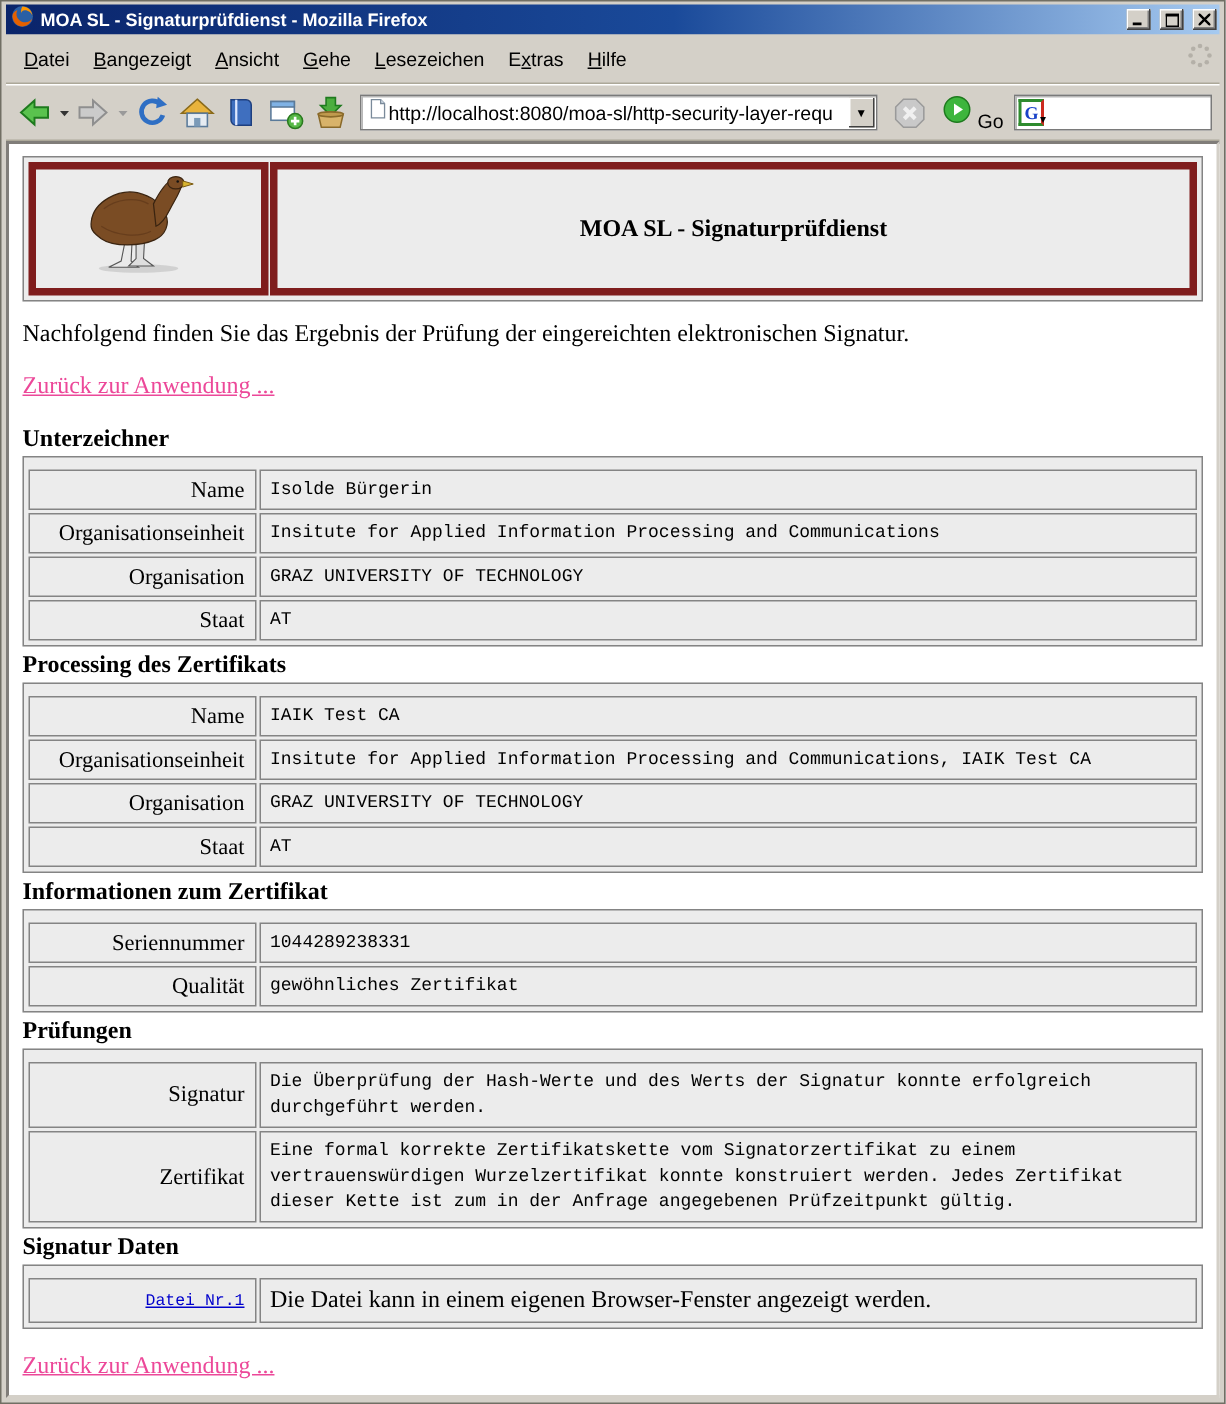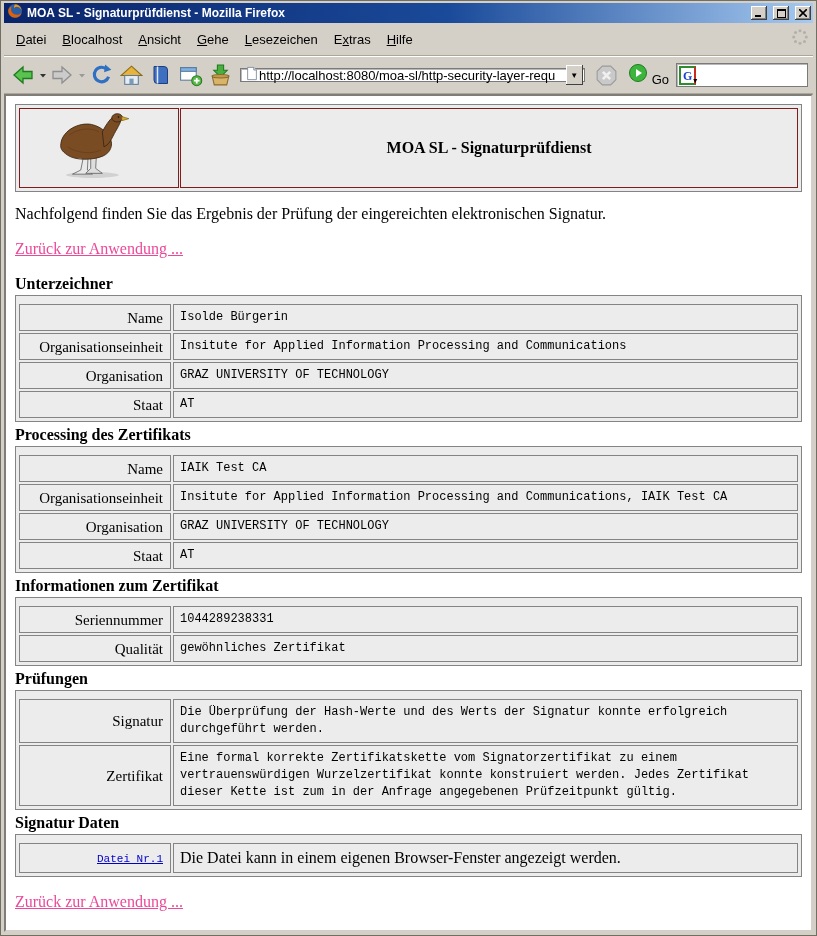--- a/index.html
+++ b/index.html
@@ -46,21 +46,21 @@
     height:38px; flex:0 0 38px;
     display:flex; align-items:center;
     padding:2px 5px; gap:1px;
     border-top:1px solid #fff;
     border-bottom:1px solid #aca899;
     background:#d4d0c8;
   }
   .tbtn { height:32px; display:flex; align-items:center; justify-content:center; padding:0 2px; }
   .tcaret { width:9px; display:flex; align-items:center; justify-content:center; }
   .urlbox {
-    flex:1; height:14px; margin:0 6px 0 4px;
+    flex:1; height:24px; margin:0 6px 0 4px;
     background:#fff;
     border:1px solid #7a7a7a;
     box-shadow: inset 1px 1px 0 #b8b8b8;
     display:flex; align-items:center; padding:1px 1px 1px 4px; gap:0;
   }
   .urlbox input {
     flex:1; border:none; outline:none; font-size:13px;
     font-family:"Liberation Sans", sans-serif; color:#000; background:transparent;
     min-width:0;
   }
@@ -100,21 +100,21 @@
     font-family:"Liberation Serif", serif; font-size:16px; color:#000;
     padding:8px 9px;
   }
   a.plink { color:#ec4899; text-decoration:underline; cursor:pointer; }
   
   .banner {
     border:1px solid #848484; background:#ececec; padding:2px;
     margin-bottom:12px;
   }
   .banner table { width:100%; border-collapse:separate; border-spacing:1px; }
-  .banner td { border:1px solid #7f1d1d; background:#ececec; height:80px; }
+  .banner td { border:5px solid #7f1d1d; background:#ececec; height:80px; }
   .banner .logo-cell { width:160px; text-align:center; }
   .banner .title-cell { text-align:center; font-weight:bold; font-size:16px; }
   
   .intro { margin:0 0 16px 0; line-height:20px; }
   .toplink { display:inline-block; margin:0 0 14px 0; }
   .footlink { display:inline-block; margin:12px 0 0 0; }
   
   .sh { font-weight:bold; font-size:16px; margin:3px 0 2px 0; }
   
   .dt { border:1px solid #848484; background:#ececec; padding:6px 1px 1px 1px; margin:0 0 4px 0; }
@@ -152,21 +152,21 @@
     </span>
     <span class="winbtn">
       <svg width="8" height="8" viewBox="0 0 8 8">
           <path d="M0 0 L8 8 M8 0 L0 8" stroke="#000" stroke-width="1.6"></path>
         </svg>
     </span>
   </div>
 
   <div class="menubar">
     <span class="menu-item"><span class="key">D</span><span>atei</span></span>
-    <span class="menu-item"><span class="key">B</span><span>localhost</span></span>
+    <span class="menu-item"><span class="key">B</span><span>angezeigt</span></span>
     <span class="menu-item"><span class="key">A</span><span>nsicht</span></span>
     <span class="menu-item"><span class="key">G</span><span>ehe</span></span>
     <span class="menu-item"><span class="key">L</span><span>esezeichen</span></span>
     <span class="menu-item"><span>E</span><span class="key">x</span><span>tras</span></span>
     <span class="menu-item"><span class="key">H</span><span>ilfe</span></span>
     <span class="spacer"></span>
     <span>
       <svg width="18" height="18" viewBox="0 0 20 20">
         <g fill="#b4b0a8">
           <circle cx="10" cy="3" r="1.7"></circle>

